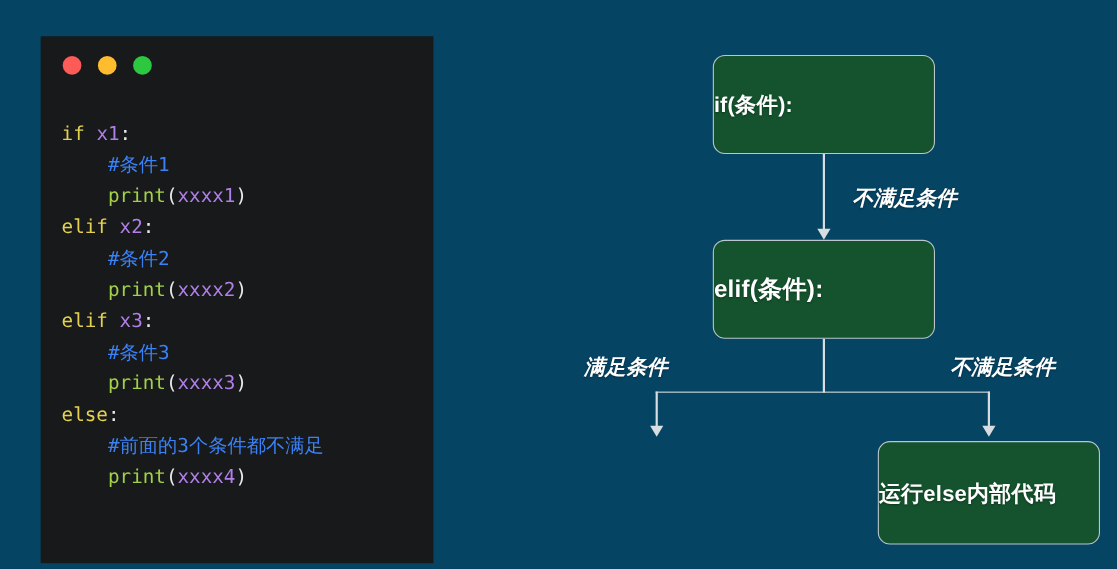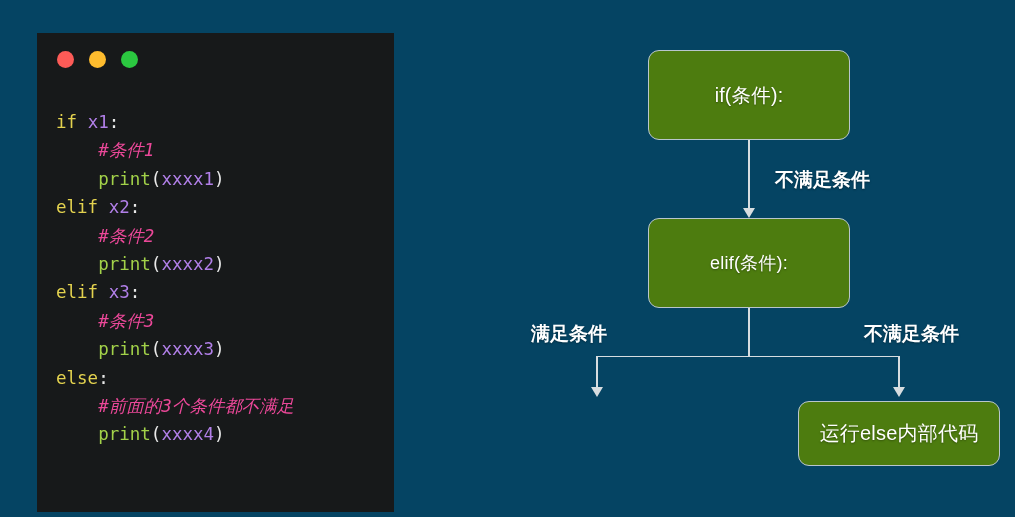--- a/index.html
+++ b/index.html
@@ -52,52 +52,52 @@
     font-size: 17.5px;
     line-height: 28.4px;
     white-space: pre;
     color: #e8e8e8;
   }
   .ln { display: block; height: 28.4px; }
   .tok-kw   { color: #e3d24f; }
   .tok-var  { color: #b17fe8; }
   .tok-fn   { color: #a2d149; text-align: center; }
   .tok-pun  { color: #e9e9e9; }
-  .tok-cmt  { color: #ec4899; font-style: italic; }
+  .tok-cmt  { color: #3b82f6; }
   .indent   { display: inline-block; width: 4ch; }
 
   
   #flow { position: absolute; left: 0; top: 0; width: 1015px; height: 517px; }
 
   .node {
     position: absolute;
     box-sizing: border-box;
-    background: #4d7c0f;
+    background: #14532d;
     border: 1.6px solid #b9c6cc;
     border-radius: 11px;
     display: flex;
     align-items: center;
-    justify-content: center;
     color: #ffffff;
-    font-weight: normal;
+    font-weight: bold;
     letter-spacing: 0.2px;
     text-shadow: 0 1px 2px rgba(0,0,0,0.35);
   }
   #node-if   { left: 648px; top: 50px;  width: 202px; height: 90px; font-size: 19.5px; }
-  #node-elif { left: 648px; top: 218px; width: 202px; height: 90px; font-size: 18px; }
+  #node-elif { left: 648px; top: 218px; width: 202px; height: 90px; font-size: 22px; }
   #node-run-elif { left: 497px; top: 401px; width: 201px; height: 91px; font-size: 20px; }
-  #node-run-else { left: 798px; top: 401px; width: 202px; height: 65px; font-size: 20px; }
+  #node-run-else { left: 798px; top: 401px; width: 202px; height: 94px; font-size: 20px; }
 
   .edge-label {
     position: absolute;
     color: #ffffff;
     font-weight: bold;
     font-size: 19px;
     white-space: nowrap;
     text-shadow: 0 1px 2px rgba(0,0,0,0.35);
+    font-style: italic;
   }
   #label-top      { left: 775px; top: 167px; }
   #label-left     { left: 531px; top: 321px; }
   #label-right    { left: 864px; top: 321px; }
 
   .connector { position: absolute; background: #d7dde0; }
   
   #conn-if-elif { left: 748.2px; top: 140px; width: 1.7px; height: 70px; }
   
   #conn-elif-stem { left: 748.2px; top: 308px; width: 1.7px; height: 49px; }

